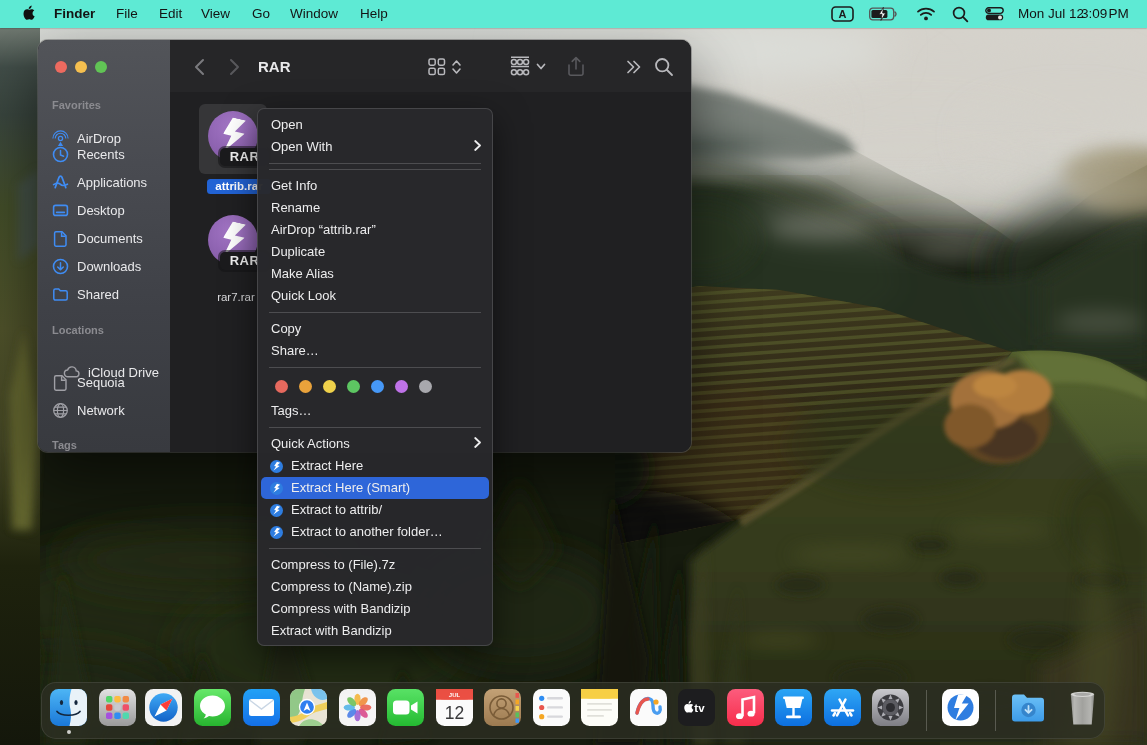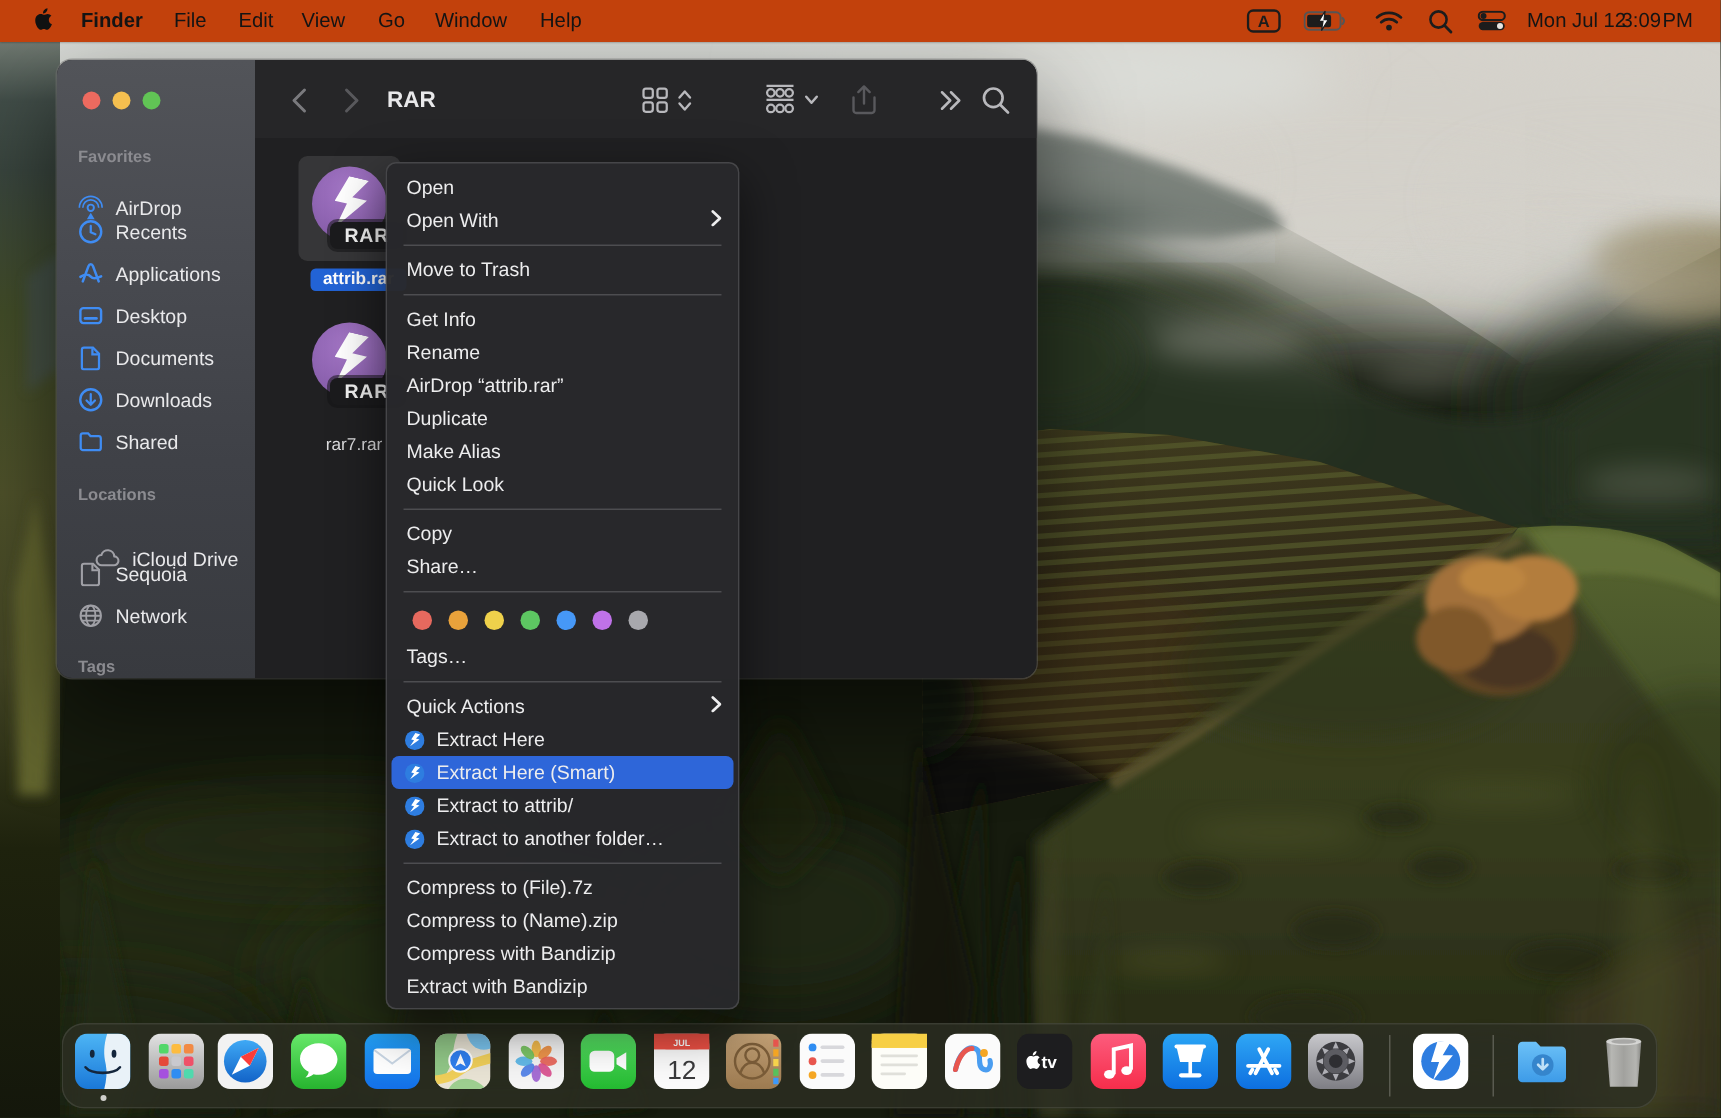--- a/index.html
+++ b/index.html
@@ -1,19 +1,19 @@
 <!DOCTYPE html>
 <html><head><meta charset="utf-8">
 <style>
   html,body{margin:0;padding:0;}
   body{width:1147px;height:745px;overflow:hidden;position:relative;
        font-family:"Liberation Sans",sans-serif;background:#1a2012;}
   .wall{position:absolute;left:0;top:0;z-index:0;}
   
-  .menubar{position:absolute;left:0;top:0;width:1147px;height:28px;background:#c2410c;
+  .menubar{position:absolute;left:0;top:0;width:1147px;height:28px;background:#5eead4;
     z-index:40;display:flex;align-items:center;color:#141414;font-size:13.5px;box-shadow:0 0.5px 1.5px rgba(0,0,0,0.35);}
   
   .win{position:absolute;left:38px;top:40px;width:653px;height:412px;border-radius:10px;
     z-index:10;box-shadow:0 25px 60px rgba(0,0,0,.55),0 0 0 1px rgba(120,120,120,.55);
     overflow:hidden;background:#1f1f21;}
   .sidebar{position:absolute;left:0;top:0;width:132px;height:412px;
     background:linear-gradient(180deg,#525459 0%,#494b51 30%,#3f4147 65%,#383a3f 100%);}
   .tl{position:absolute;top:21px;width:12px;height:12px;border-radius:50%;}
   .content{position:absolute;left:132px;top:0;width:521px;height:412px;background:#202022;}
   .toolbar{position:absolute;left:132px;top:0;width:521px;height:52px;background:#262628;}
@@ -365,21 +365,20 @@
   <div class="rarbadge" style="left:182px;top:211.5px;">RAR</div>
   <div style="position:absolute;left:166px;top:250px;width:64px;height:15px;color:#dcdcde;font-size:11.5px;text-align:center;line-height:15px;">rar7.rar</div>
 </div>
 
 <div class="menu" id="ctx">
   <div class="mi">Open</div>
   <div class="mi">Open With<span class="arr"><svg width="7" height="11" viewBox="0 0 7 11">
           <path d="M1.2,1 L6,5.5 L1.2,10" fill="none" stroke="#ededee" stroke-width="1.8" stroke-linecap="round" stroke-linejoin="round"></path>
         </svg></span></div>
   <div class="msep"></div>
-  <div class="mi">Move to Trash</div>
   <div class="msep"></div>
   <div class="mi">Get Info</div>
   <div class="mi">Rename</div>
   <div class="mi">AirDrop “attrib.rar”</div>
   <div class="mi">Duplicate</div>
   <div class="mi">Make Alias</div>
   <div class="mi">Quick Look</div>
   <div class="msep"></div>
   <div class="mi">Copy</div>
   <div class="mi">Share…</div>

